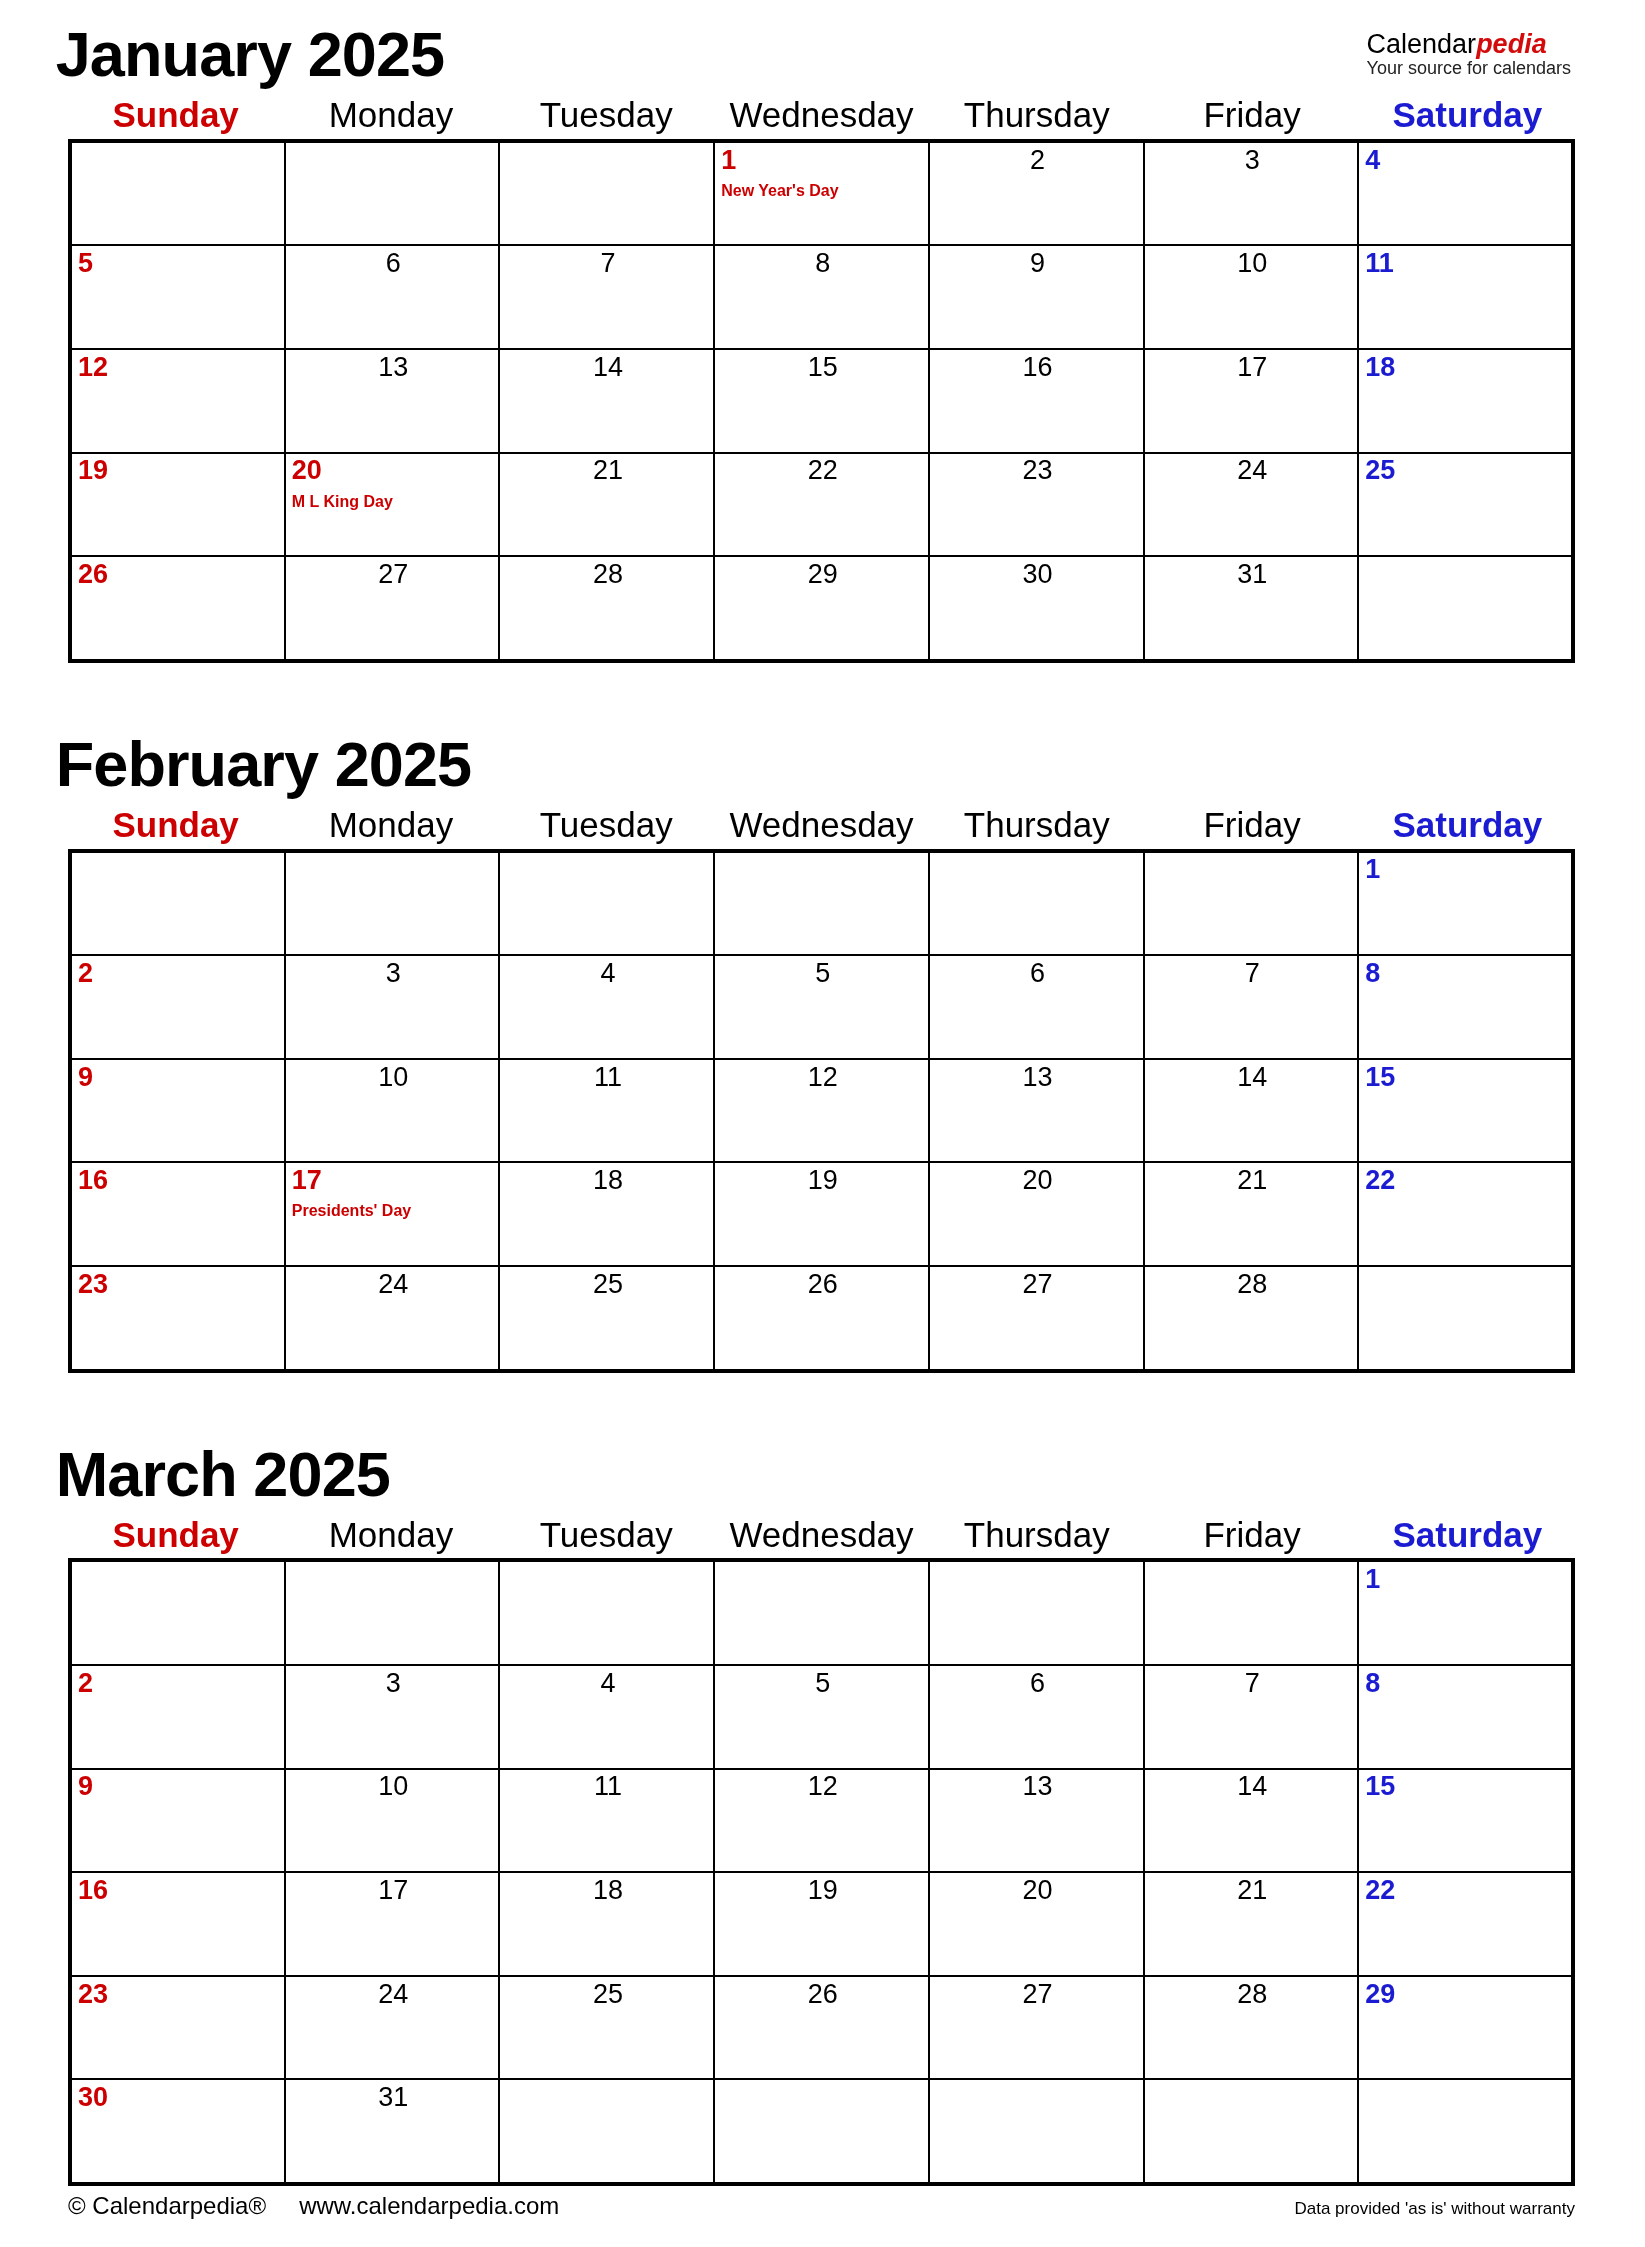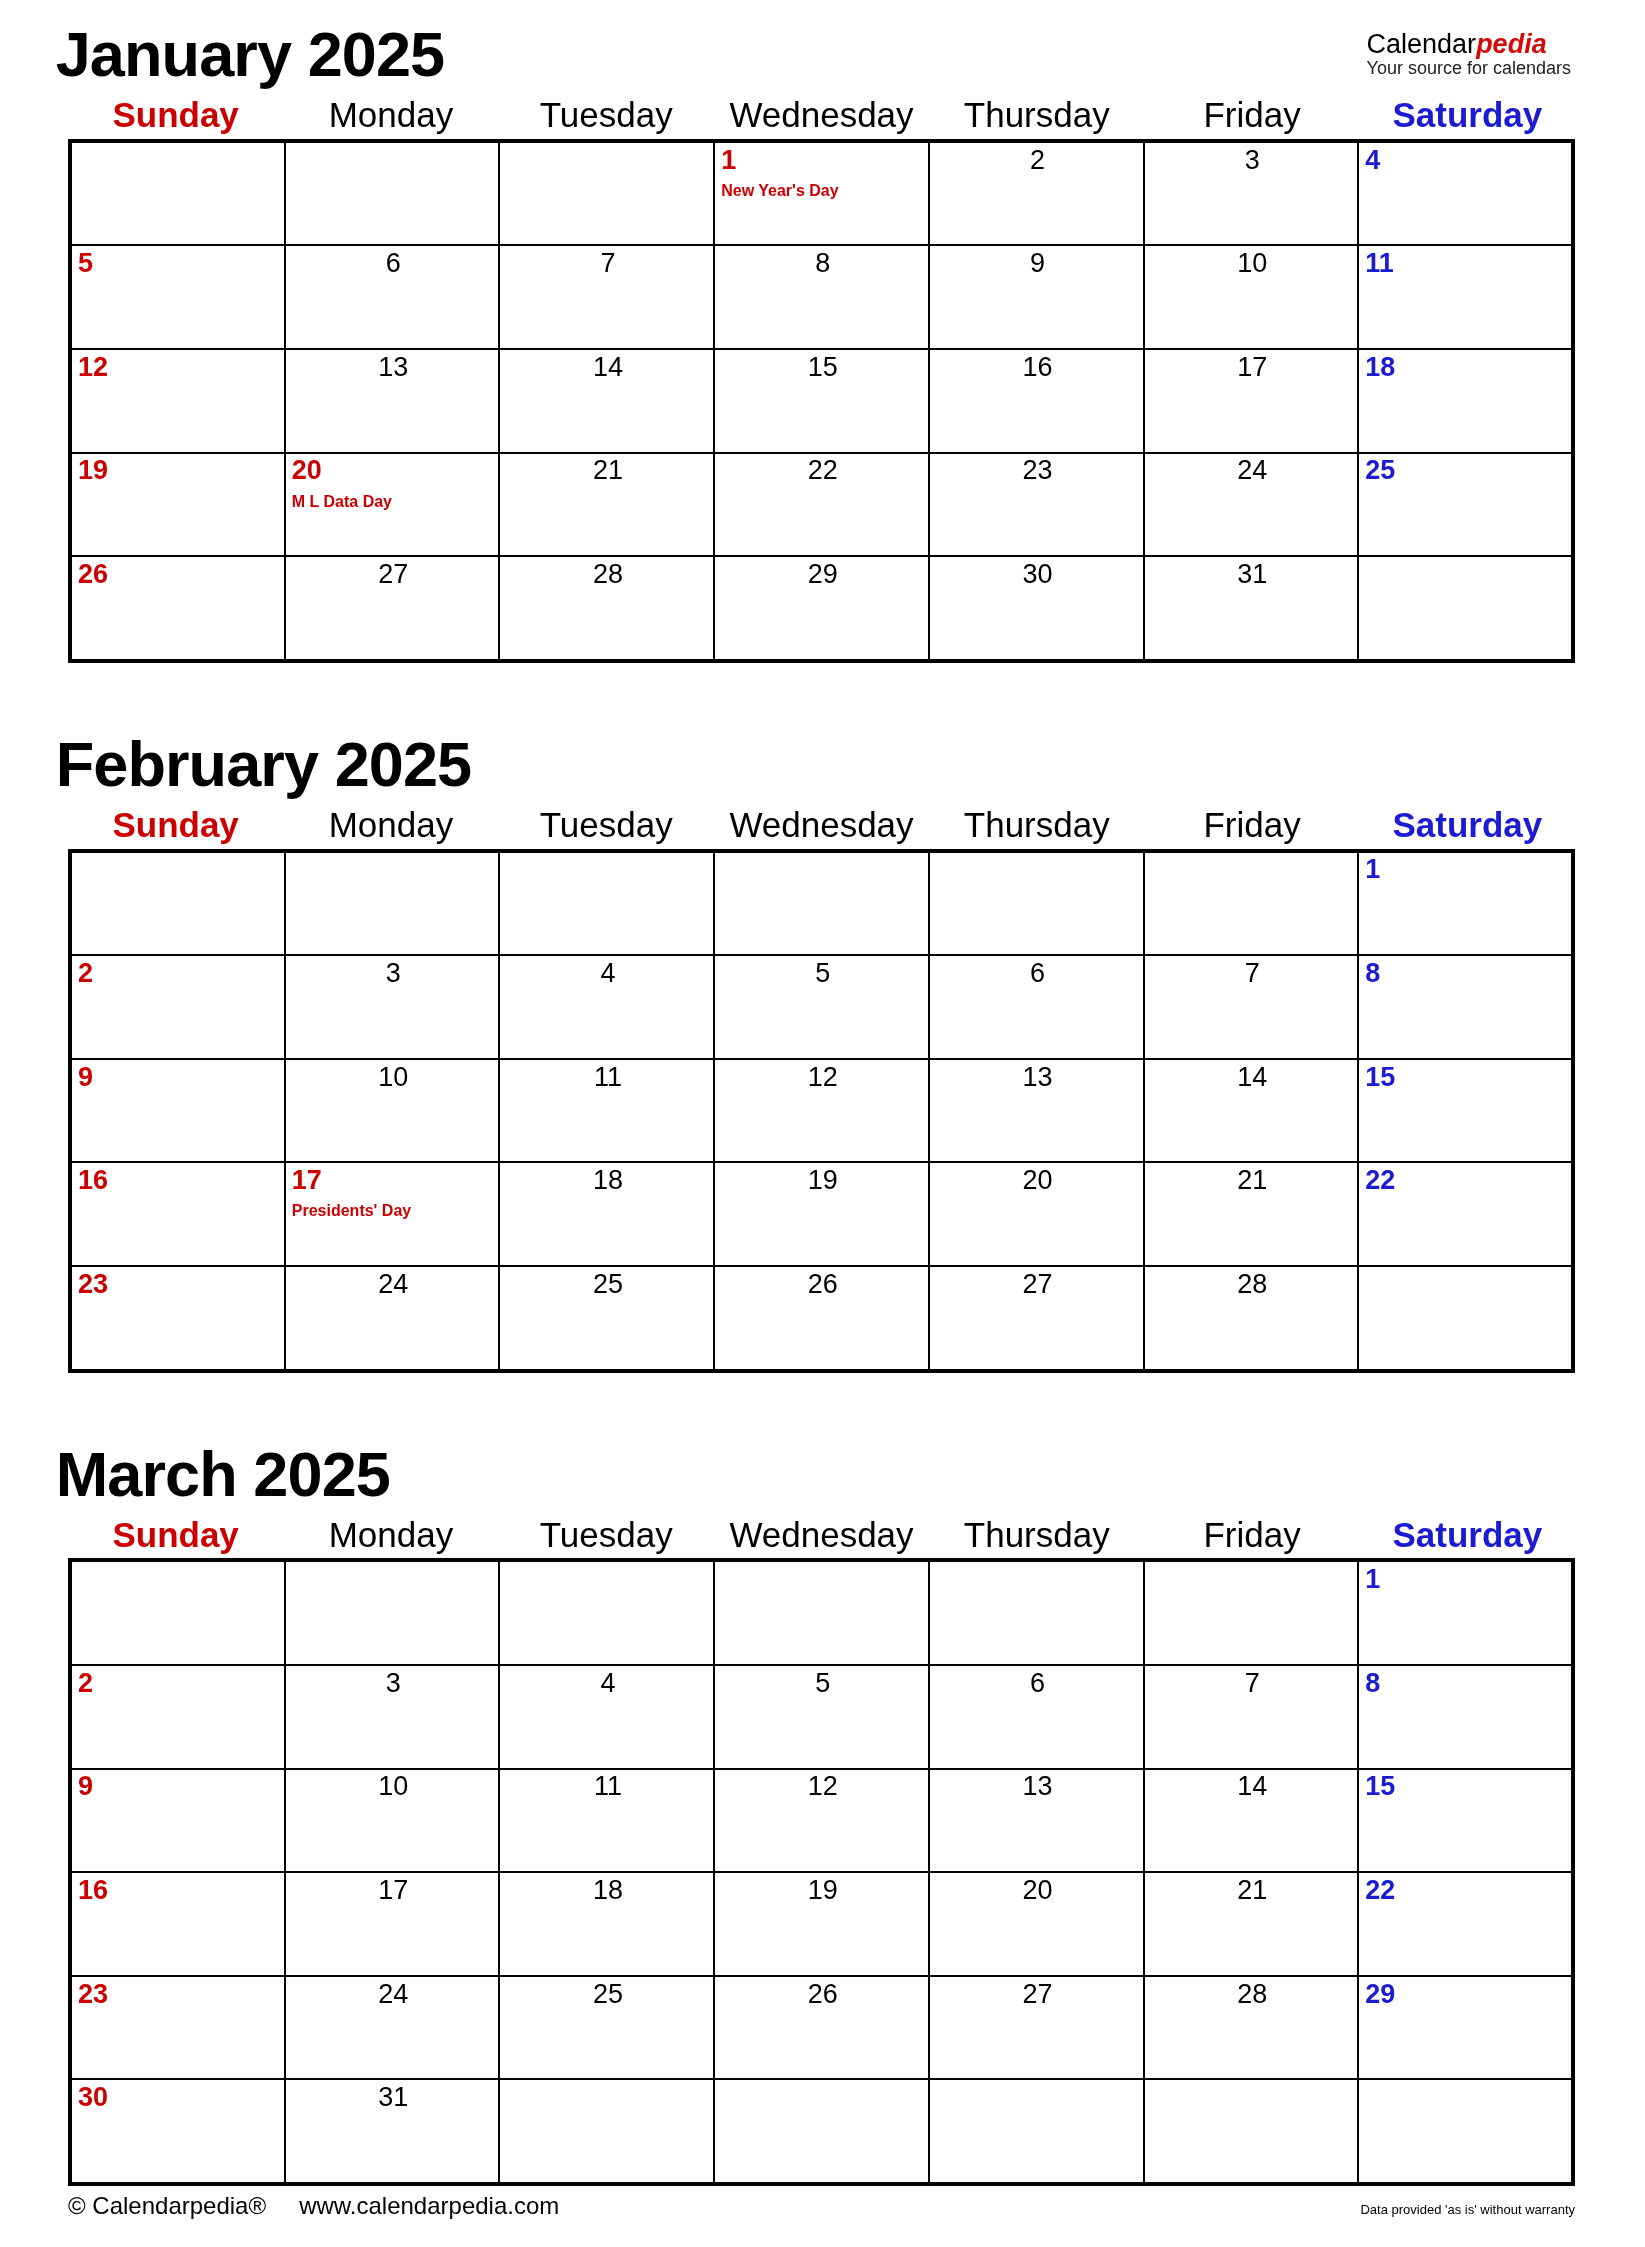--- a/index.html
+++ b/index.html
@@ -88,21 +88,21 @@
 
   
   .footer {
     display: flex;
     justify-content: space-between;
     align-items: baseline;
     margin-top: 6.1px;
   }
   .footer-left { font-size: 24px; color: #000; }
   .footer-left .url { margin-left: 33px; }
-  .footer-right { font-size: 13px; color: #000; }
+  .footer-right { font-size: 17px; color: #000; }
 </style>
 </head>
 <body style="--red: #cc0000; --blue: #1b1bd1;">
 
 <div class="page">
 
   <div class="logo">
     <div class="logo-main"><span>Calendar</span><span class="logo-red">pedia</span></div>
     <div class="logo-tag">Your source for calendars</div>
   </div>
@@ -183,21 +183,21 @@
             <td class="cell sat">
               <div class="num">18</div>
             </td>
           </tr>
           <tr>
             <td class="cell sun">
               <div class="num">19</div>
             </td>
             <td class="cell holiday">
               <div class="num">20</div>
-              <div class="hol">M L Data Day</div>
+              <div class="hol">M L King Day</div>
             </td>
             <td class="cell wd">
               <div class="num">21</div>
             </td>
             <td class="cell wd">
               <div class="num">22</div>
             </td>
             <td class="cell wd">
               <div class="num">23</div>
             </td>

